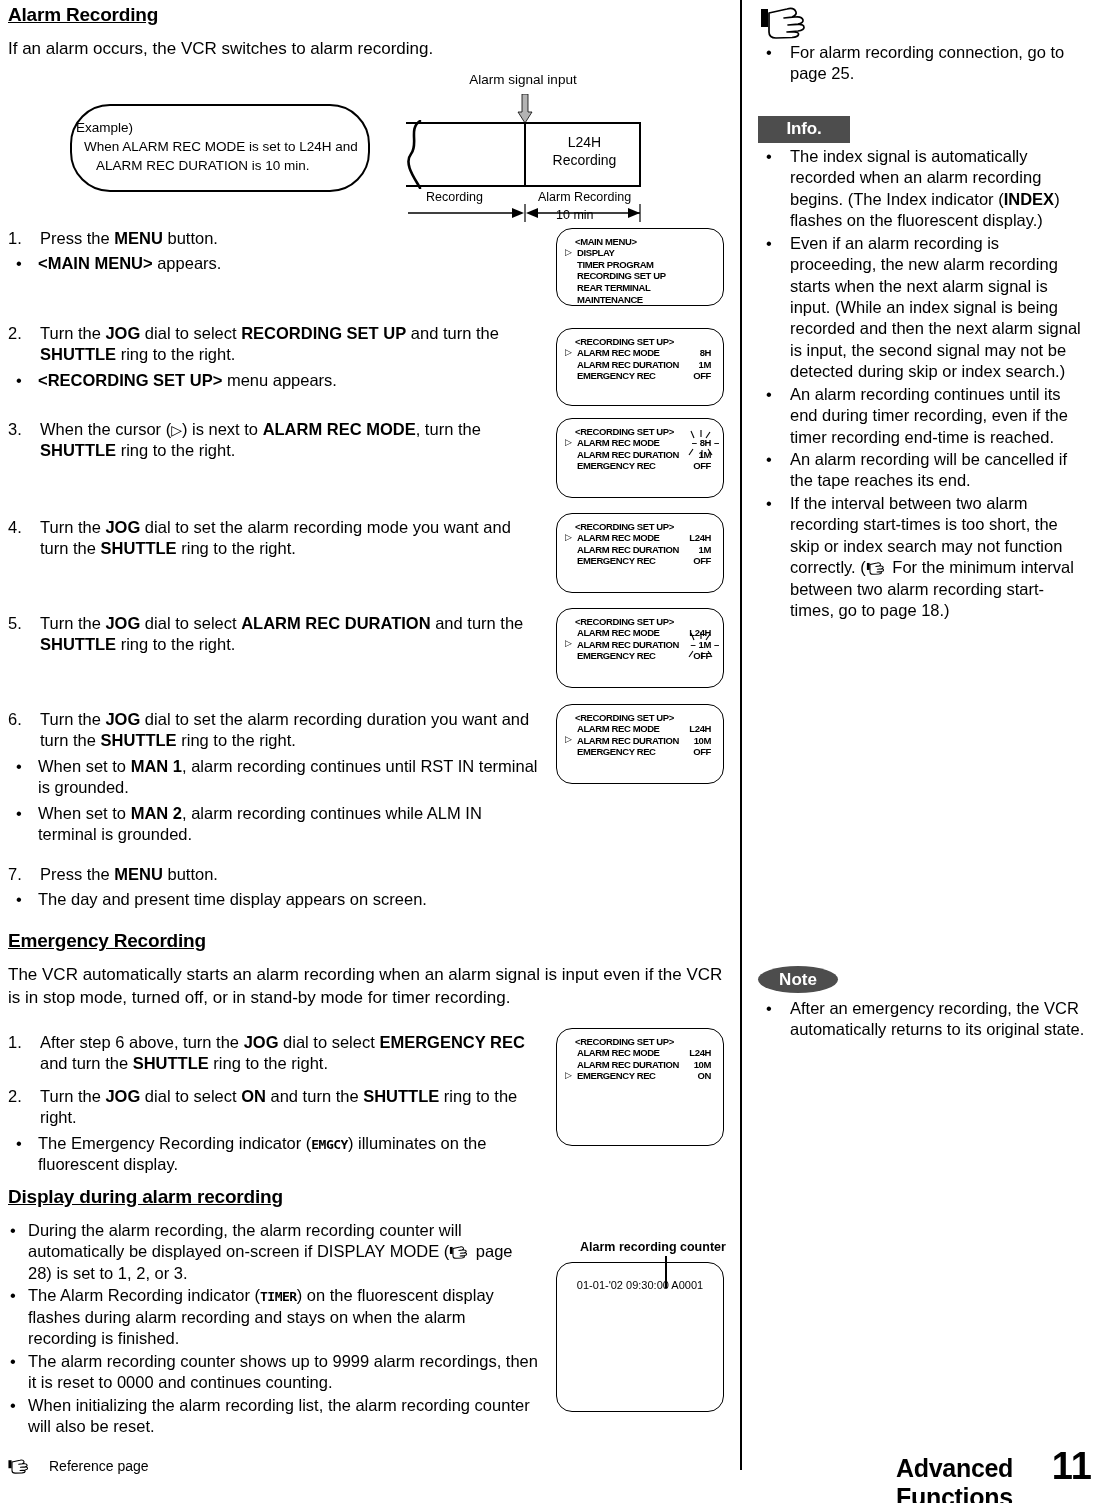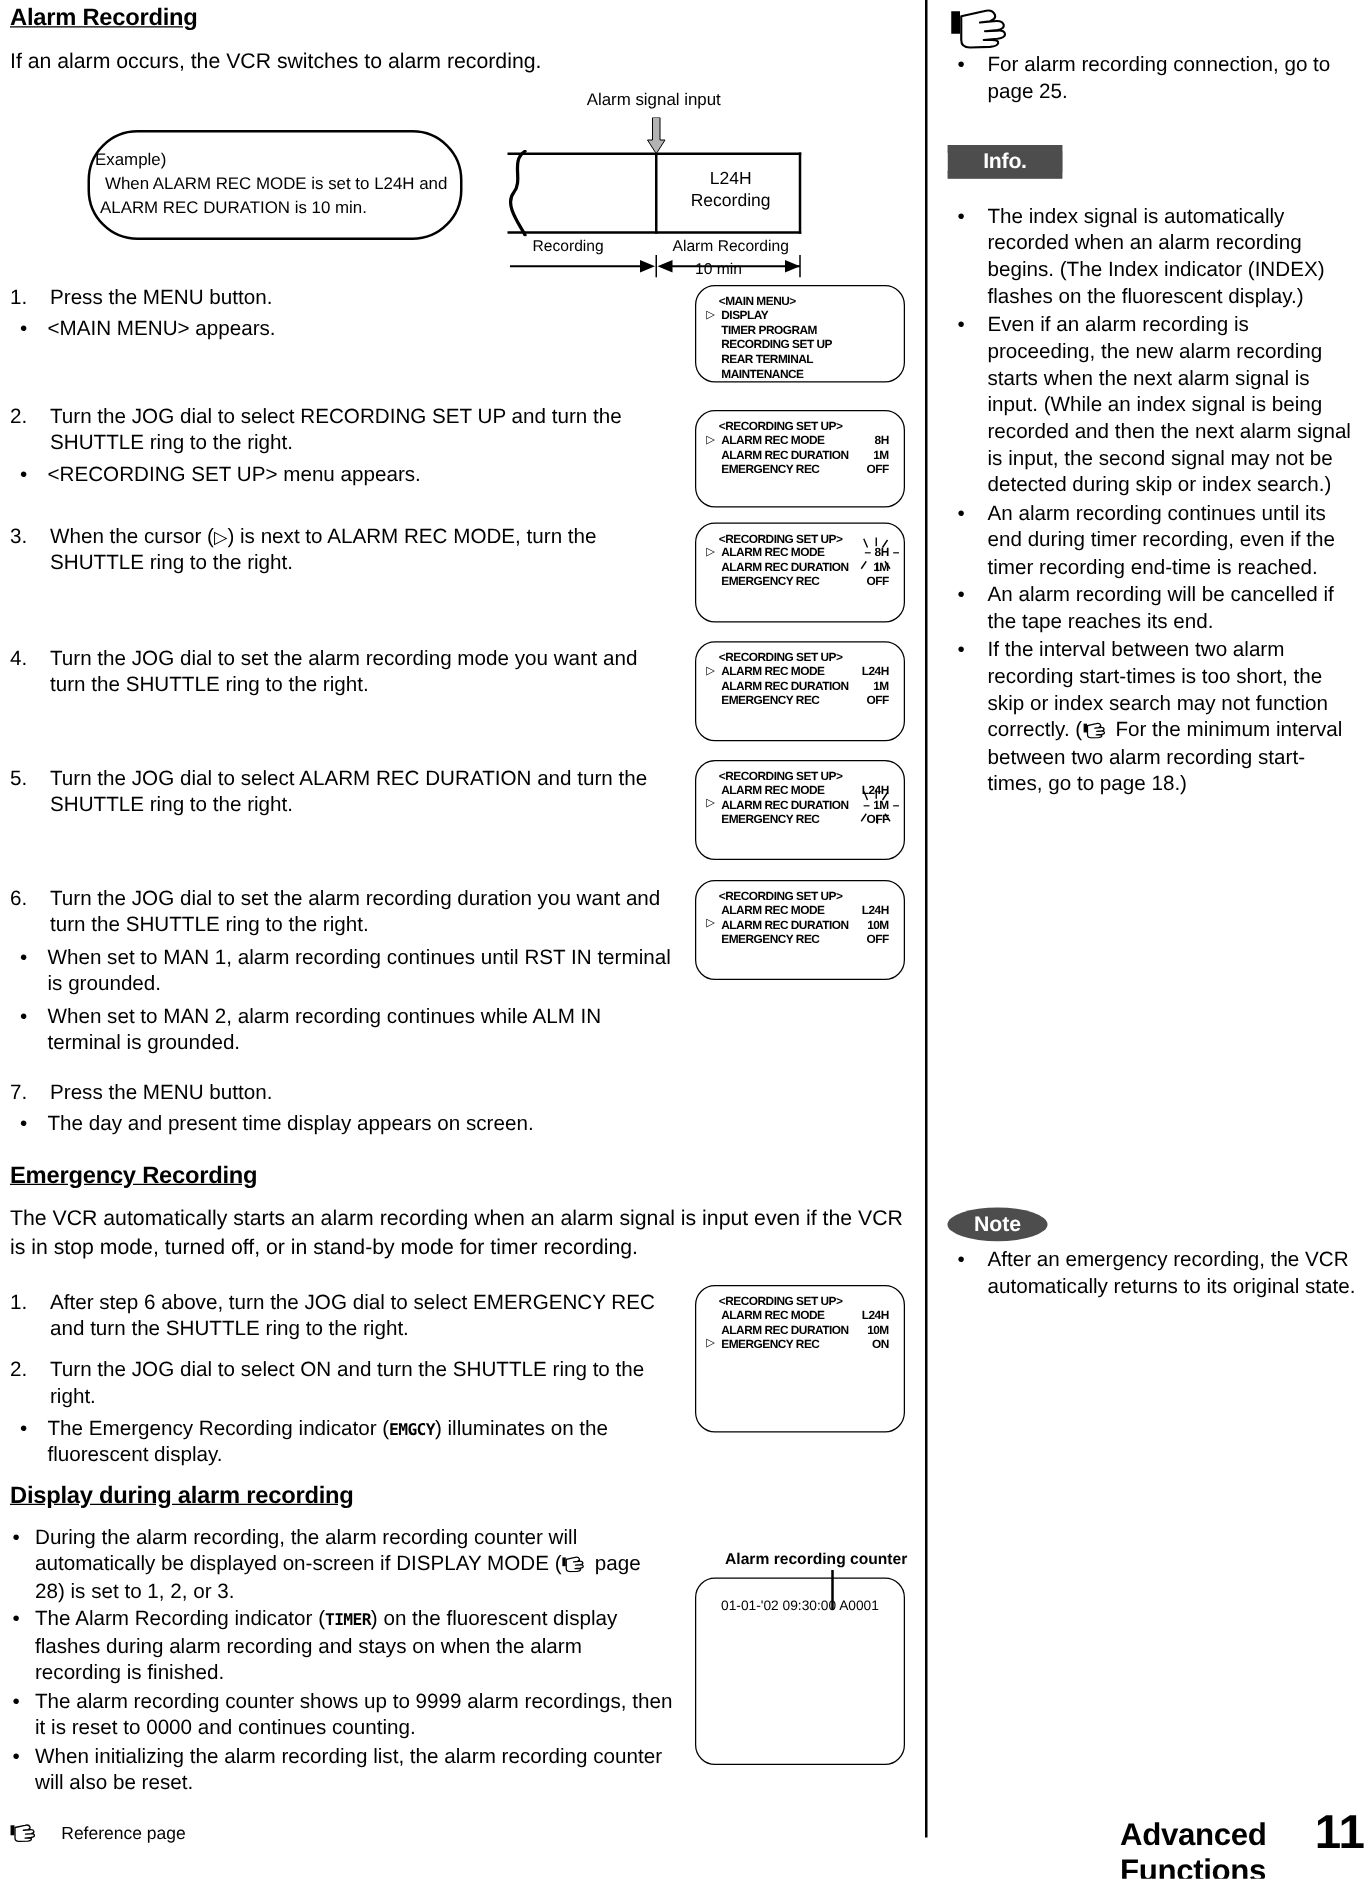--- a/index.html
+++ b/index.html
@@ -59,21 +59,21 @@
   }
   .example-text {
     position: absolute;
     left: 6px; top: 14px;
     width: 292px;
     font-size: 13.5px;
     line-height: 1.42;
   }
   .example-text .ln1 { margin-left: 0px; }
   .example-text .ln2 { margin-left: 8px; }
-  .example-text .ln3 { margin-left: 4px; }
+  .example-text .ln3 { margin-left: 20px; }
 
   
   .tape-diagram {
     position: absolute;
     left: 398px; top: 72px;
     width: 250px; height: 140px;
   }
   .tape-label {
     position: absolute;
     left: 0; top: 0; width: 250px;
@@ -150,21 +150,21 @@
     font-size: 16.5px;
     line-height: 1.30;
     padding-left: 30px;
     margin-top: 4px;
   }
   .substep .dot {
     position: absolute;
     left: 8px; top: 0;
     font-size: 16.5px;
   }
-  b { font-weight: normal; }
+  b { font-weight: bold; }
 
   .cursor-glyph {
     font-family: "DejaVu Sans", sans-serif;
     font-size: 14px;
   }
   .ind-box {
     font-family: "DejaVu Sans Mono", monospace;
     font-weight: bold;
     font-size: 13px;
     letter-spacing: -0.5px;
@@ -258,21 +258,21 @@
     margin-bottom: 1px;
   }
   .rbullet .dot {
     position: absolute;
     left: 8px; top: 0;
   }
 
   .info-badge {
     position: relative;
     width: 92px; height: 27px;
-    margin-bottom: 20px;
+    margin-bottom: 3px;
   }
   .info-badge .txt {
     position: absolute;
     left: 0; top: 0; width: 92px; height: 27px;
     display: flex; align-items: center; justify-content: center;
     color: #fff; font-weight: bold; font-size: 17px;
     letter-spacing: -0.2px;
   }
   .note-badge {
     position: relative;

